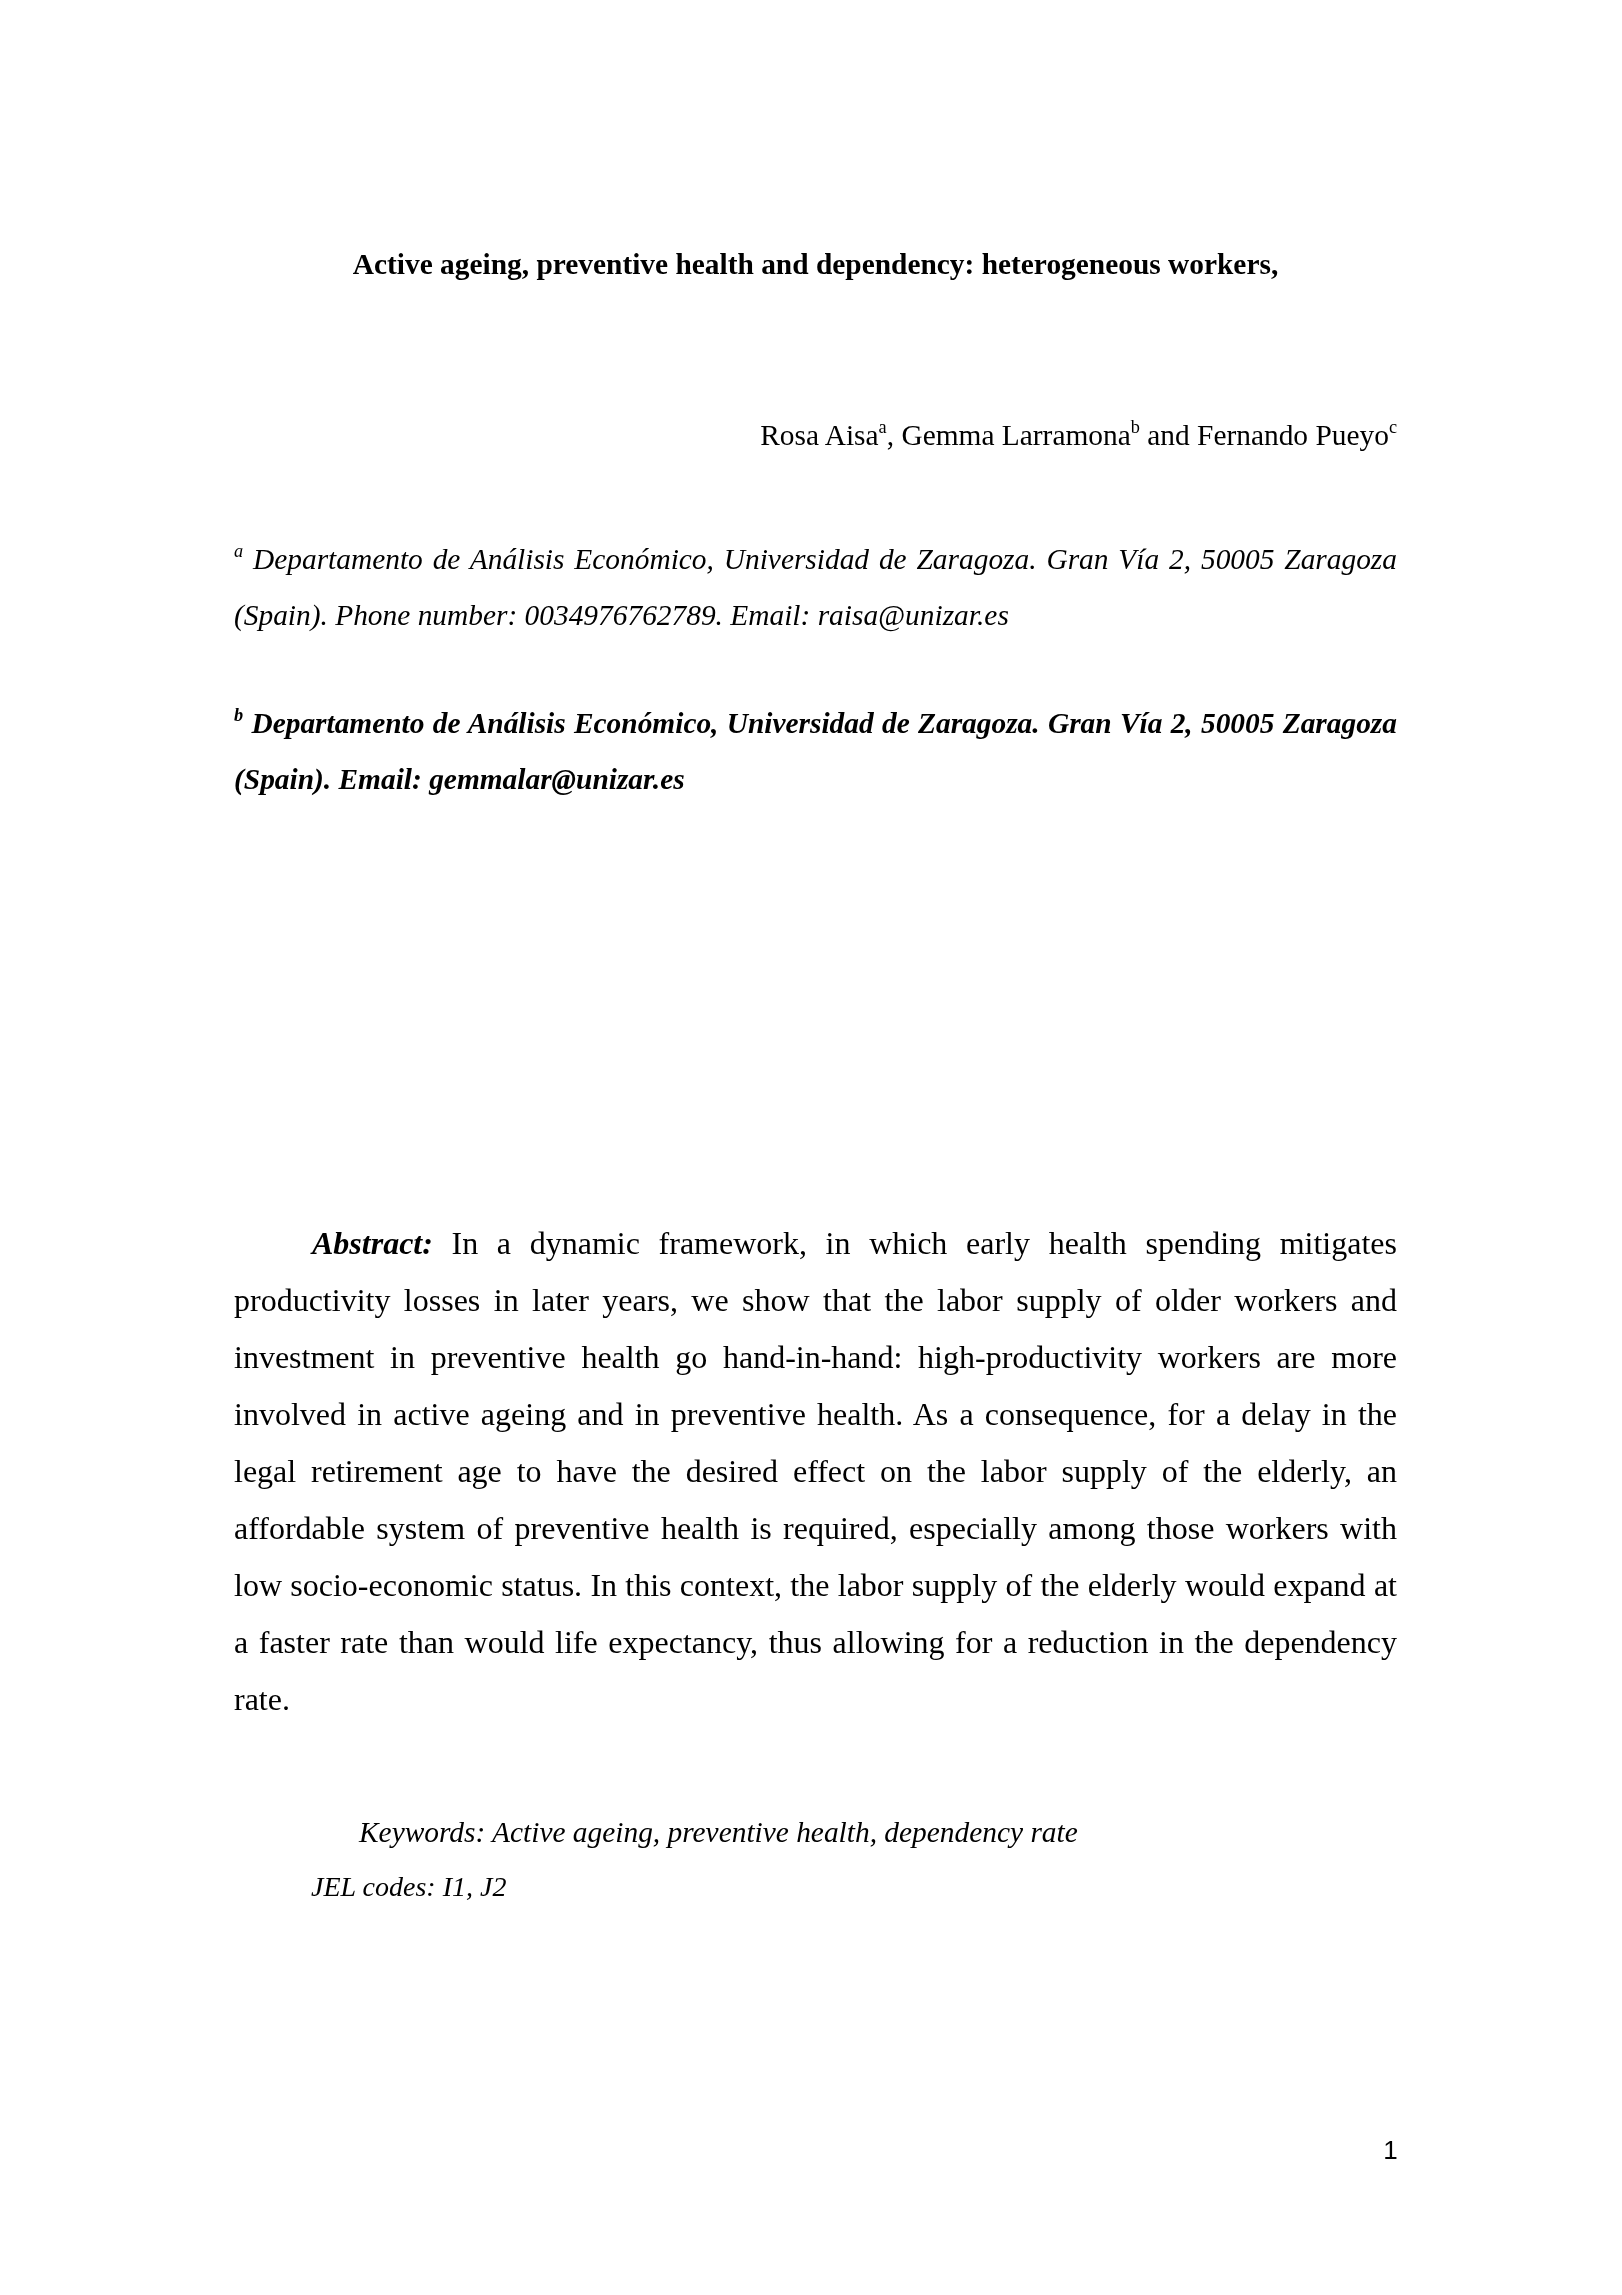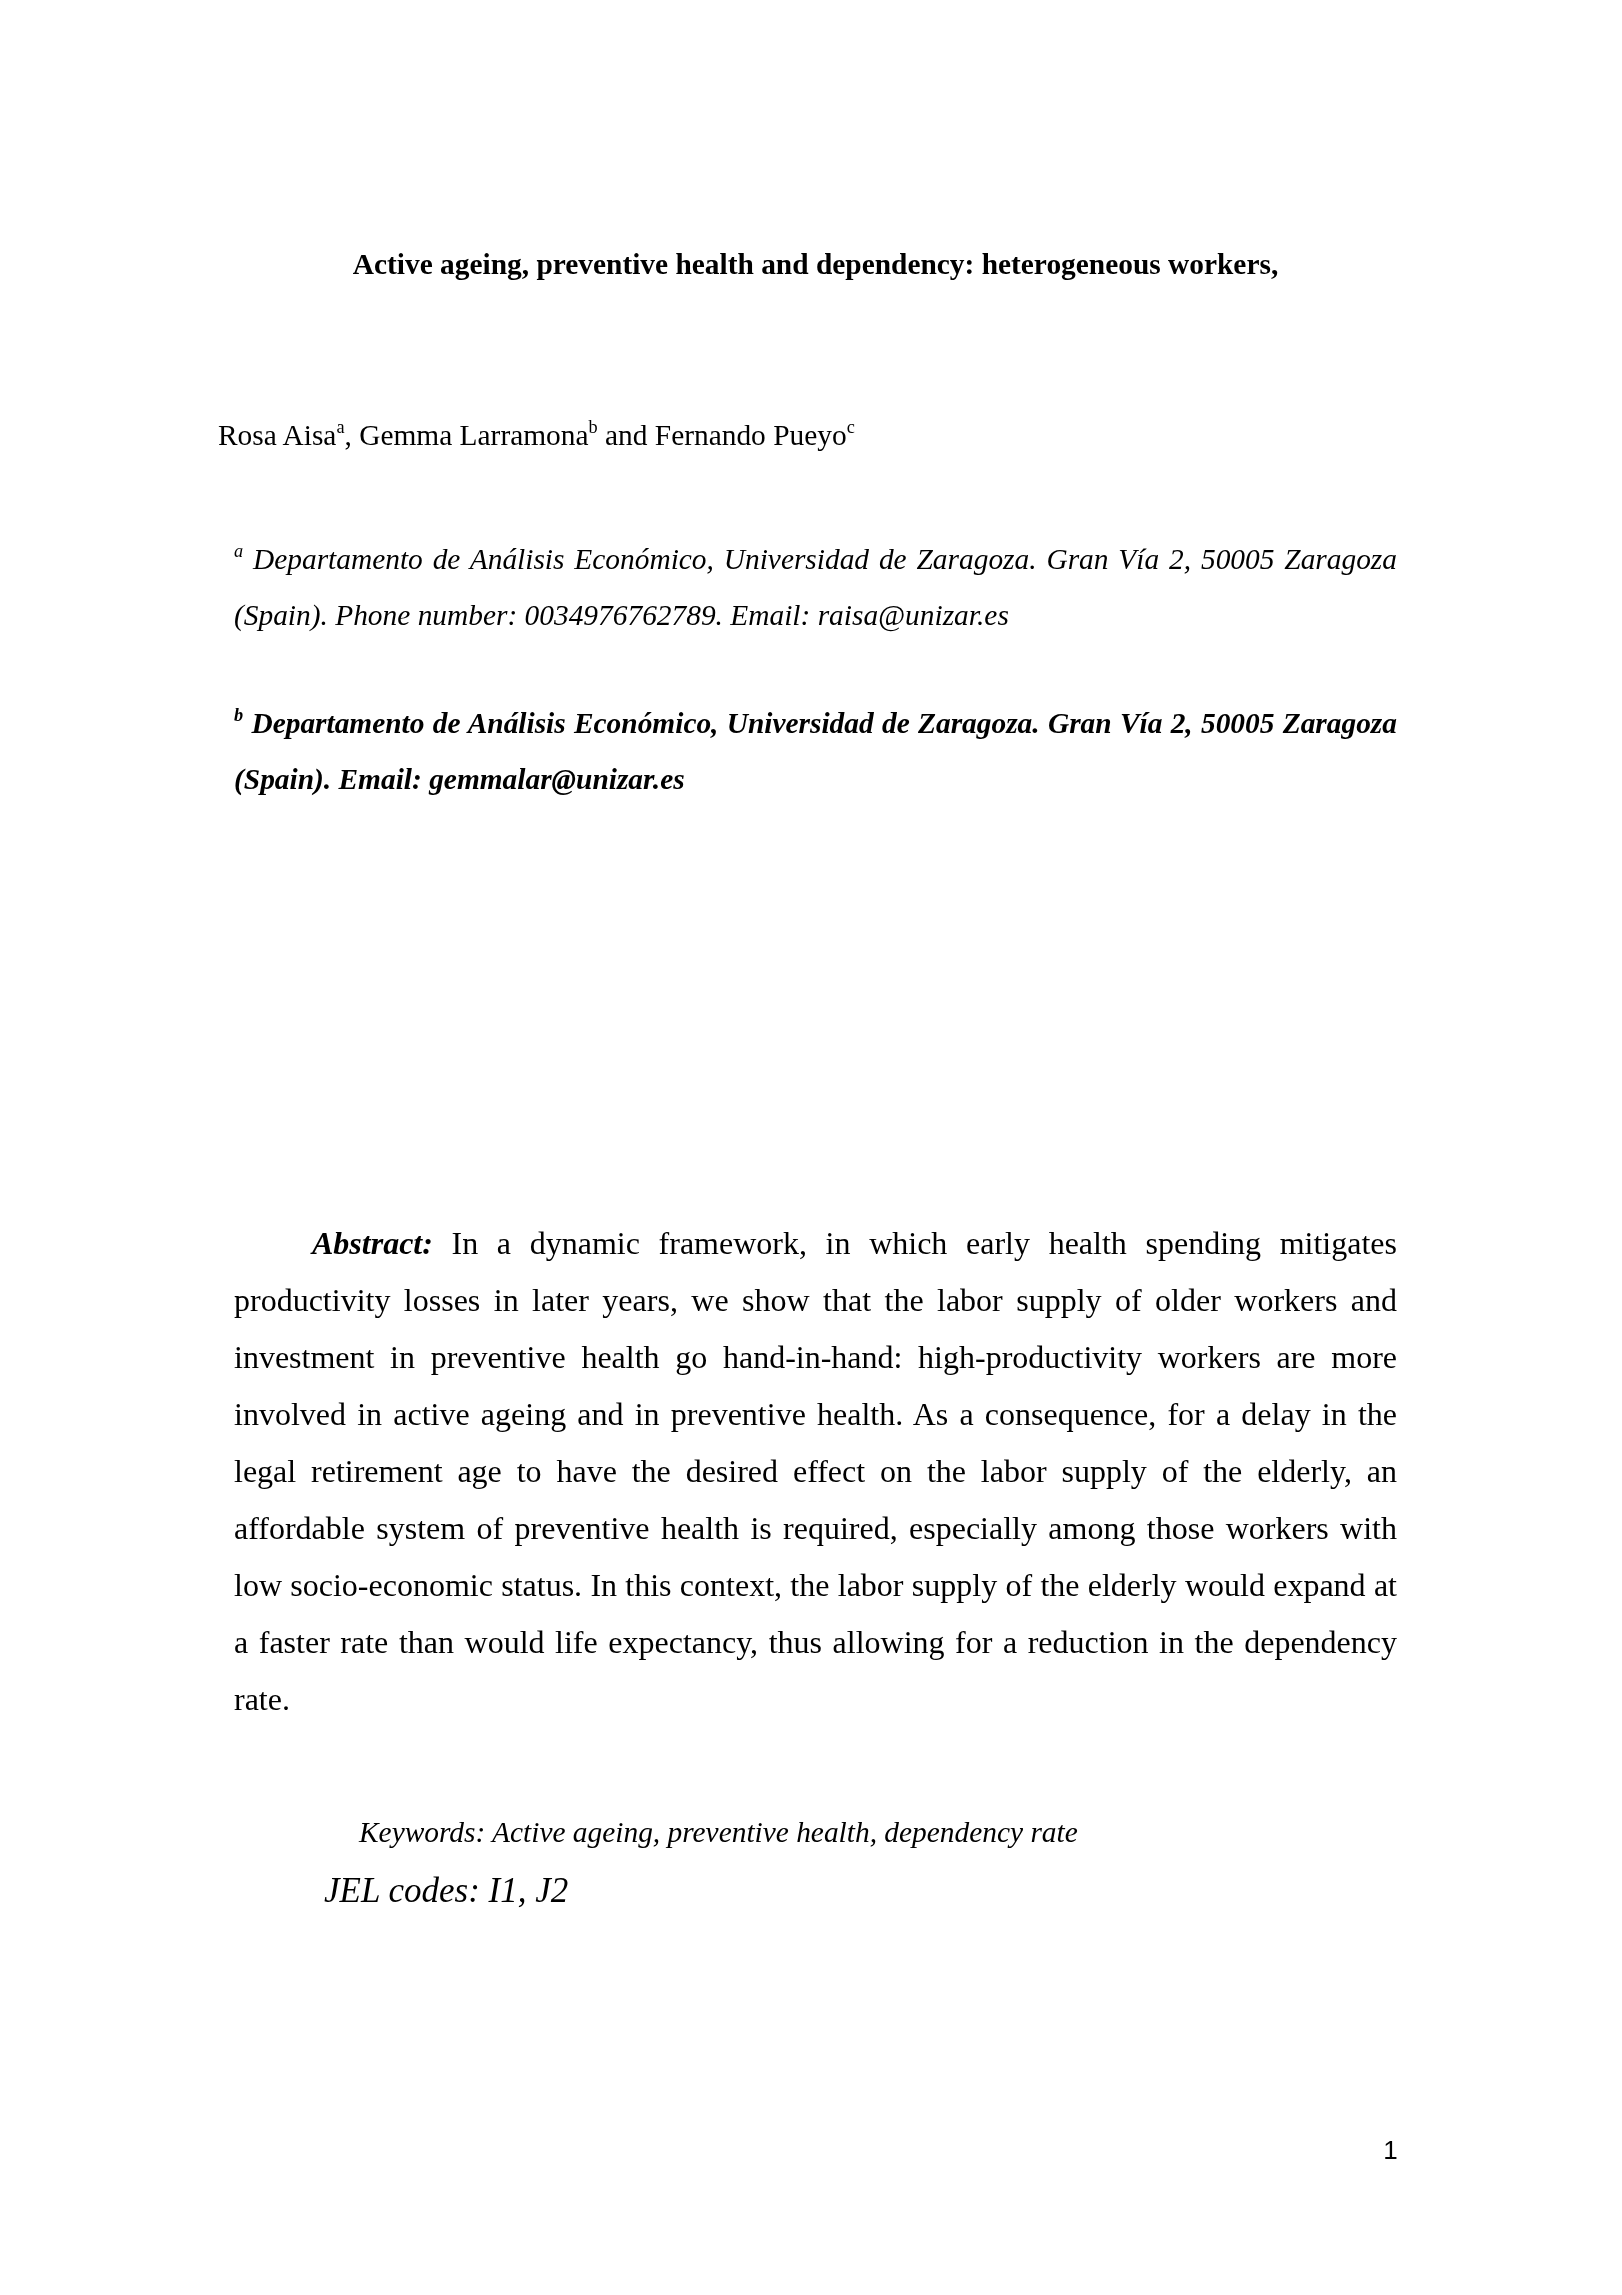--- a/index.html
+++ b/index.html
@@ -2,34 +2,34 @@
 <html style="font-size:10.5px"><head>
 <meta charset="utf-8">
 <style>
   html, body { margin: 0; padding: 0; background: #ffffff; }
   body { width: 1623px; height: 2295px; position: relative; overflow: hidden;
          font-family: "Liberation Serif", "DejaVu Serif", serif; color: #000; }
   .page { position: absolute; left: 0; top: 0; width: 1623px; height: 2295px; background: #fff; }
   .title { position: absolute; left: 234px; width: 1163px; text-align: center;
            font-weight: bold; font-size: 29.4px; line-height: 56px; top: 236px; }
   .title .l2 { display: block; }
-  .authors { position: absolute; left: 218px; width: 1163px; text-align: left;
+  .authors { position: absolute; left: 234px; width: 1163px; text-align: right;
              font-size: 29.4px; top: 407px; line-height: 56px; }
   .authors sup { font-size: 18.3px; vertical-align: 11.8px; line-height: 0; }
   .affil { position: absolute; left: 234px; width: 1163px; font-style: italic;
            font-size: 29.4px; line-height: 56px; text-align: justify; text-align-last: left; }
   .affil sup { font-size: 18.3px; vertical-align: 11.8px; line-height: 0; }
   .aff-a { top: 531px; }
   .aff-b { top: 695px; font-weight: bold; }
   .aff-c { top: 793px; }
   .abstract { position: absolute; left: 234px; width: 1163px; font-size: 32px;
               line-height: 57px; text-align: justify; top: 1215px; text-indent: 78px; }
   .abstract .label { font-weight: bold; font-style: italic; }
   .kw { position: absolute; left: 311px; font-style: italic; font-size: 29.4px; top: 1816px; margin-left: 48px; }
-  .jel { position: absolute; left: 324px; font-style: italic; font-size: 35px; top: 1871px; text-align: center; }
+  .jel { position: absolute; left: 311px; font-style: italic; font-size: 28px; top: 1871px; text-align: center; }
   .pagenum { position: absolute; left: 1374px; width: 23.6px; text-align: right;
              font-family: "Liberation Sans", "DejaVu Sans", sans-serif; font-size: 26px; top: 2135px; }
 </style>
 </head>
 <body>
 
 <div class="page">
 
   <div class="title">
     <span class="l1">Active ageing, preventive health and dependency: heterogeneous workers,</span>

